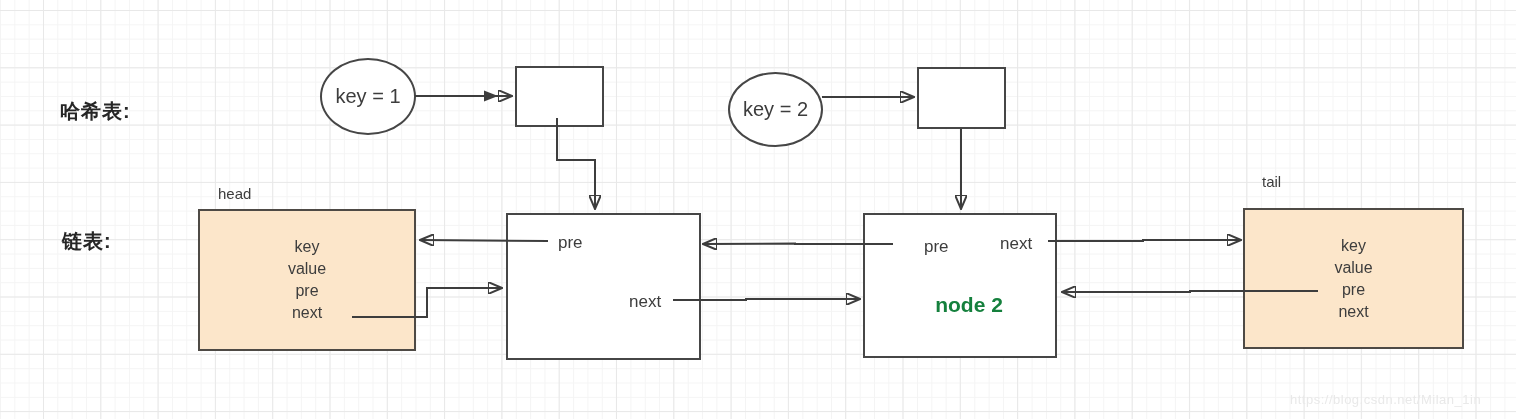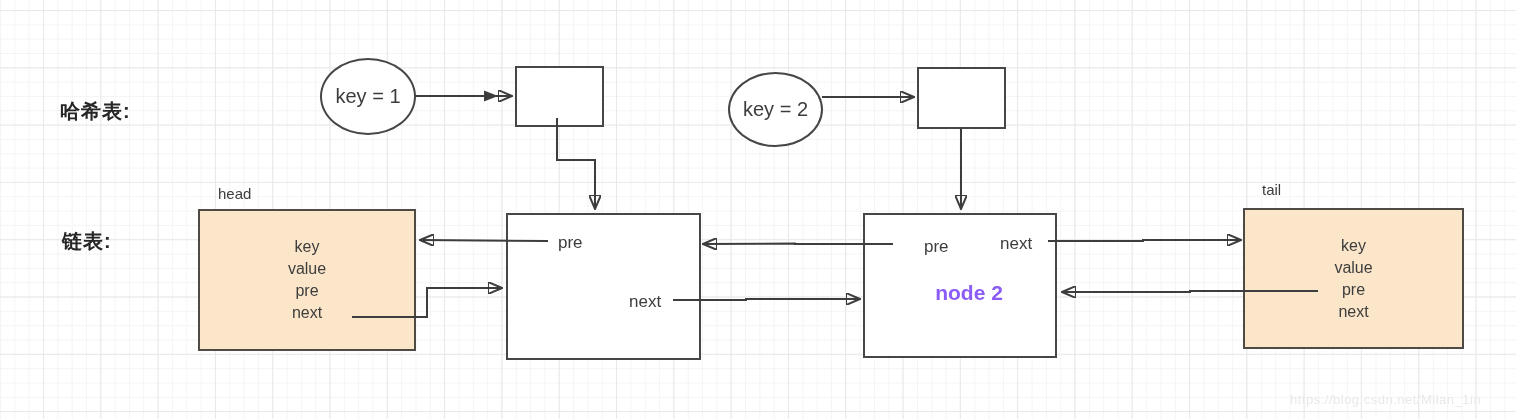--- a/index.html
+++ b/index.html
@@ -27,21 +27,21 @@
   .slot{border:2px solid #464646;background:#ffffff;box-sizing:border-box;}
   .node-box{border:2px solid #464646;background:#ffffff;box-sizing:border-box;}
   .hv-box{
     border:2px solid #4e4a45;background:#fce6ca;box-sizing:border-box;
     display:flex;flex-direction:column;align-items:center;justify-content:center;
     font-size:16px;line-height:22px;color:#3d3d3d;
   }
   .field-label{font-size:17px;color:#3d3d3d;line-height:20px;}
   .node-title{font-size:21px;font-weight:bold;text-align:center;line-height:24px;}
   .t-node1{color:#00e55e;}
-  .t-node2{color:#8b5cf6;}
+  .t-node2{color:#15803d;margin-top:12px;}
   .watermark{font-size:13px;color:#e9e9e9;letter-spacing:0.5px;}
   svg.connectors{position:absolute;left:0;top:0;pointer-events:none;}
   svg.connectors path{stroke:#3d3d3d;stroke-width:2;fill:none;}
 </style>
 </head>
 <body>
 
 <div class="canvas">
 
   <div class="abs section-label" style="left:60px;top:98px;">哈希表:</div>
@@ -51,21 +51,21 @@
     <span>key = 1</span>
   </div>
   <div class="abs ellipse" style="left:728px;top:72px;width:95px;height:75px;">
     <span>key = 2</span>
   </div>
 
   <div class="abs slot" style="left:515px;top:66px;width:89px;height:61px;"></div>
   <div class="abs slot" style="left:917px;top:67px;width:89px;height:62px;"></div>
 
   <div class="abs caption" style="left:218px;top:185px;">head</div>
-  <div class="abs caption" style="left:1262px;top:181px;">tail</div>
+  <div class="abs caption" style="left:1262px;top:173px;">tail</div>
 
   <div class="abs hv-box" style="left:198px;top:209px;width:218px;height:142px;">
     <span>key</span>
     <span>value</span>
     <span>pre</span>
     <span>next</span>
   </div>
 
   <div class="abs hv-box" style="left:1243px;top:208px;width:221px;height:141px;">
     <span>key</span>

